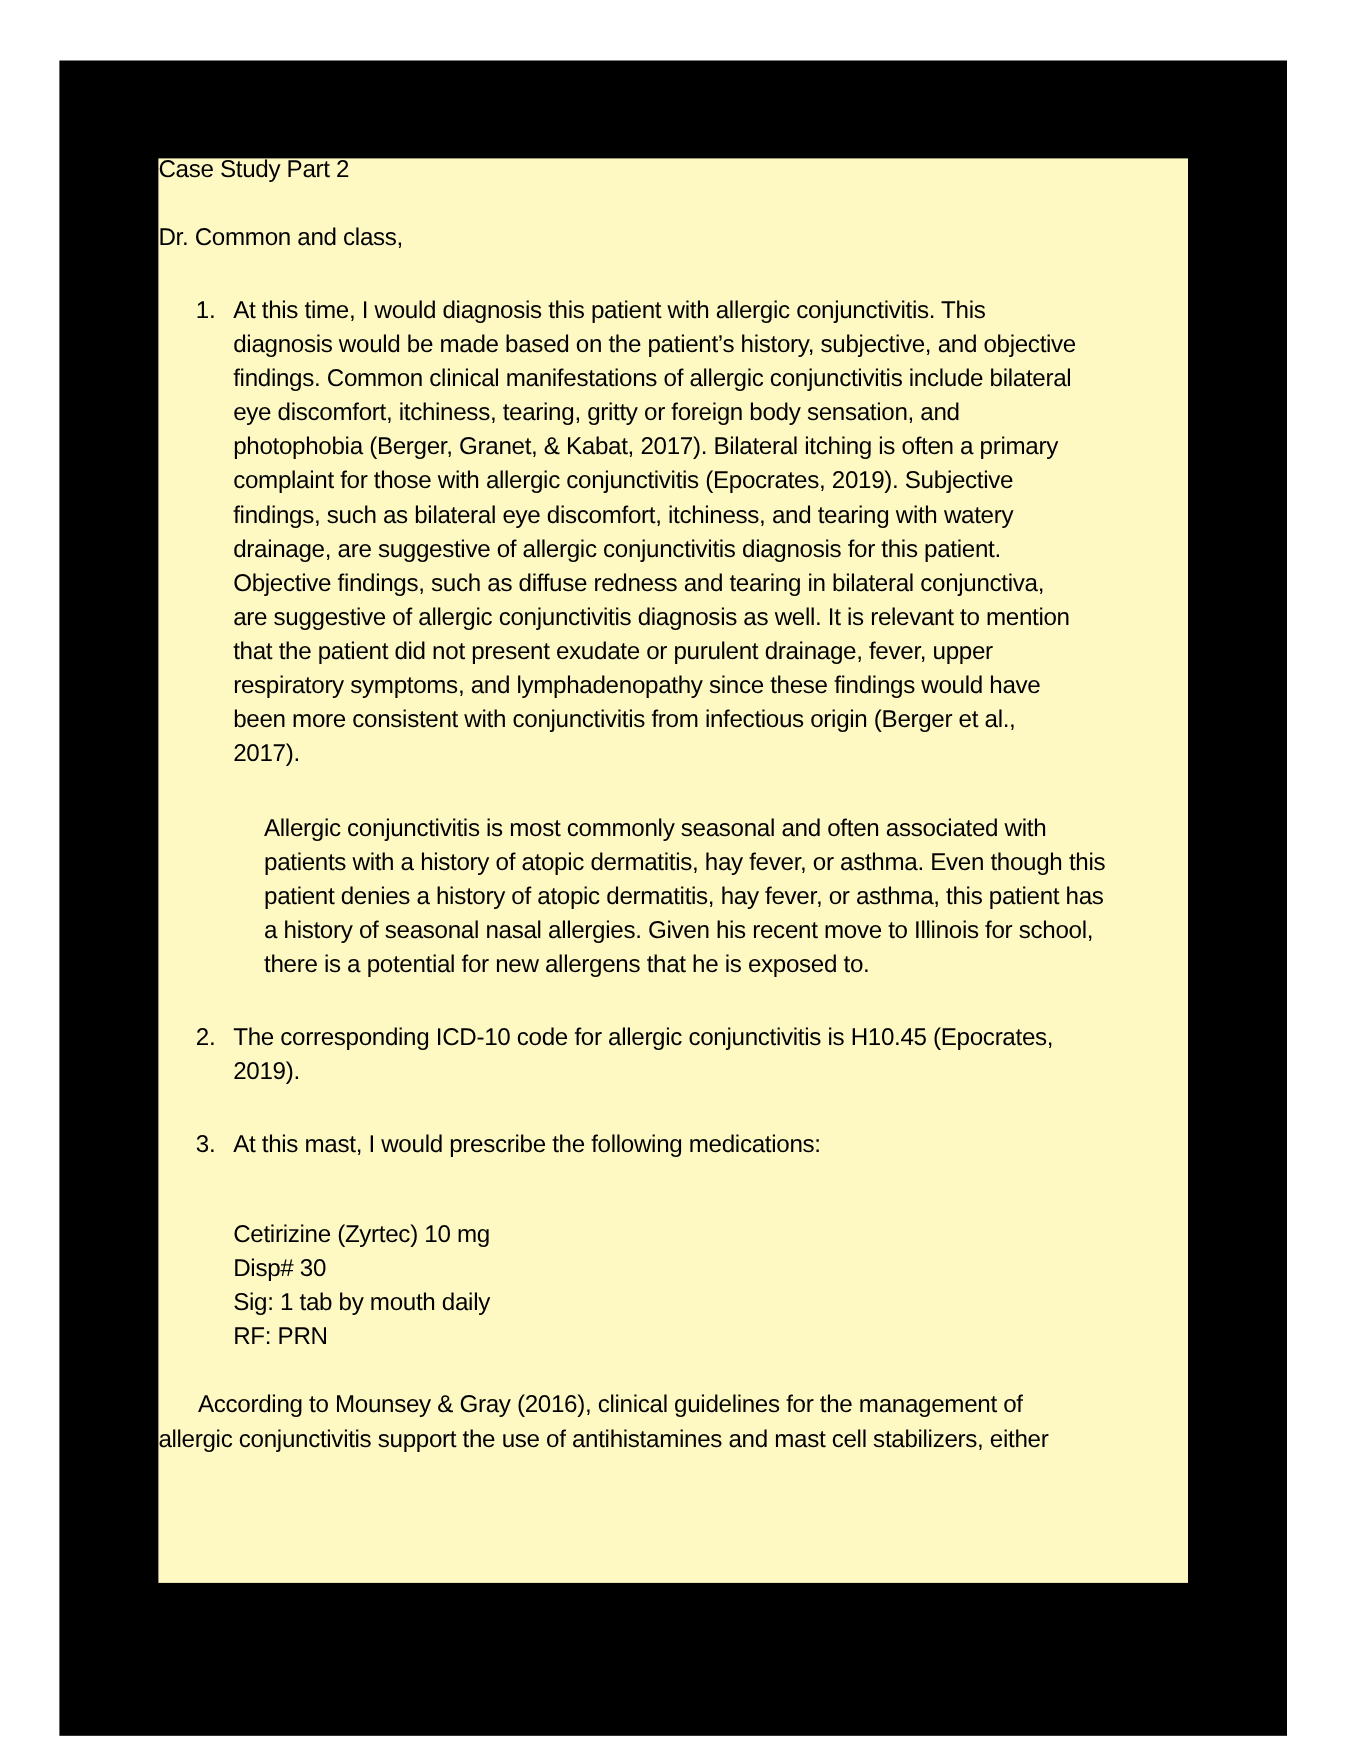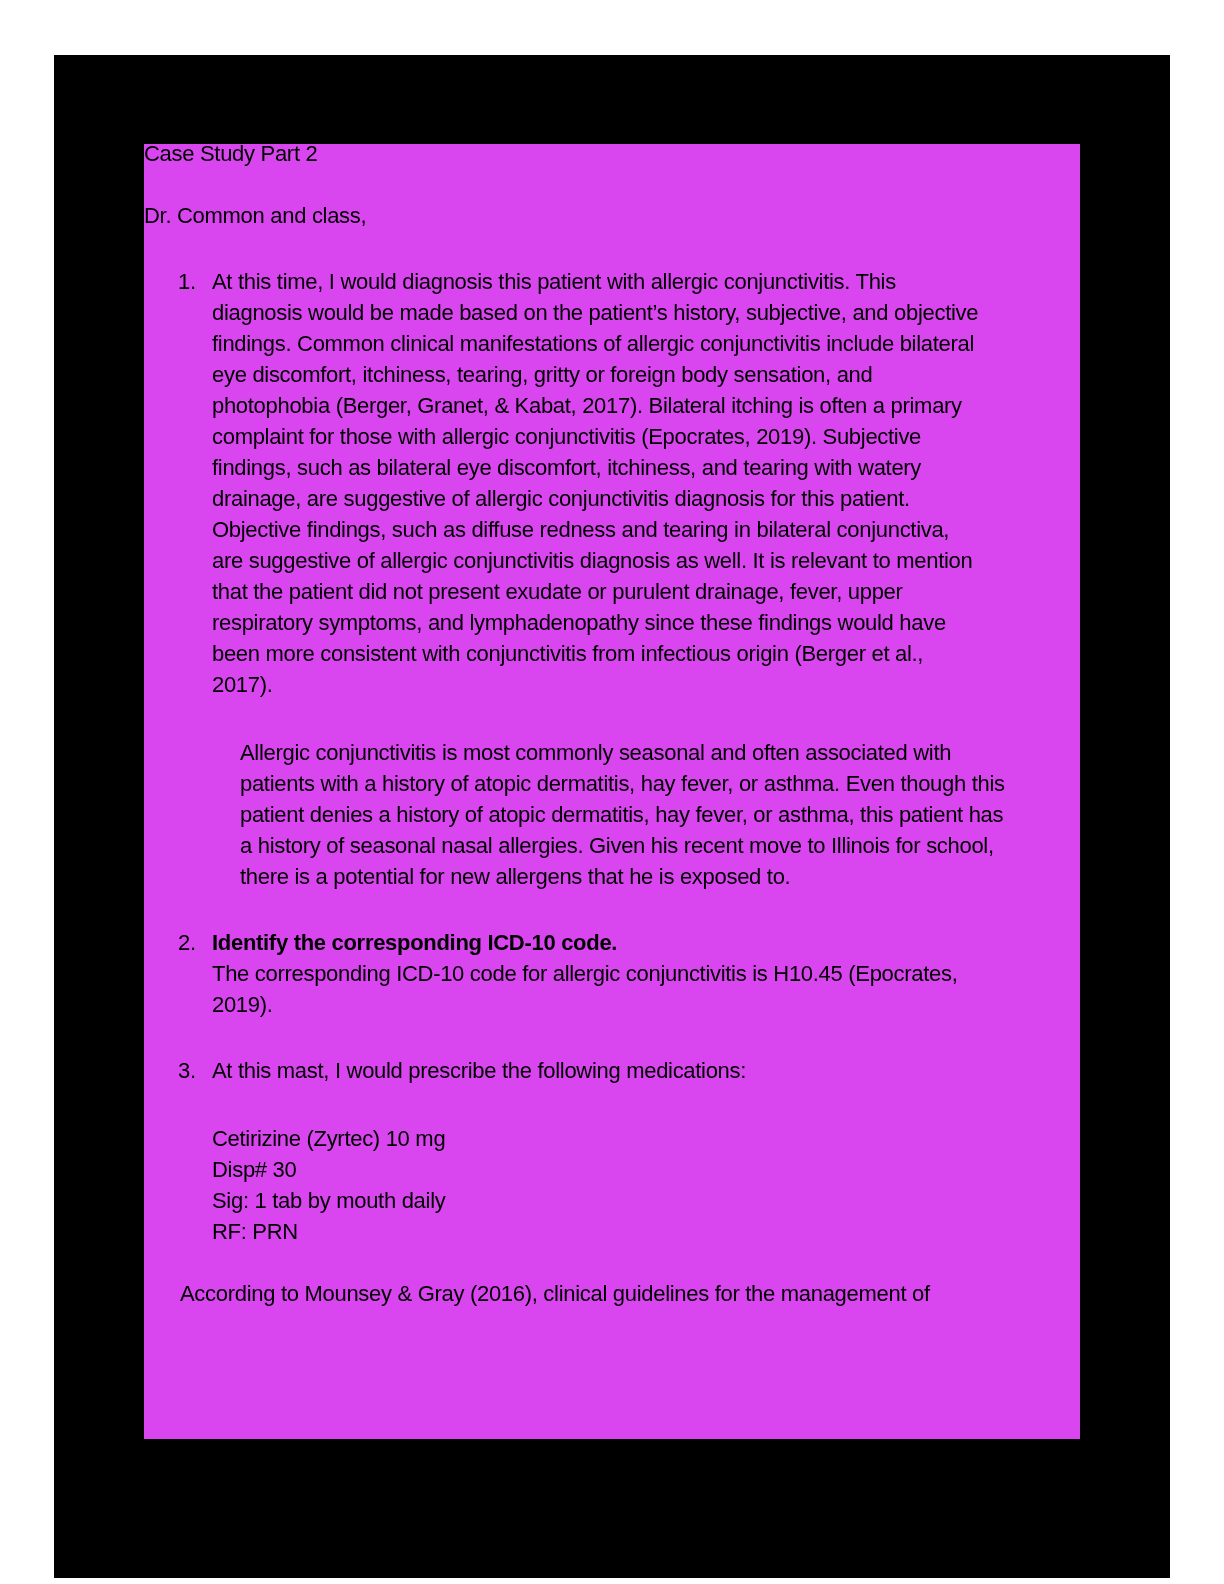--- a/index.html
+++ b/index.html
@@ -22,21 +22,21 @@
     width: 1116px;
     height: 1523px;
     background: #000000;
   }
   .page {
     position: absolute;
     left: 90px;
     top: 89px;
     width: 936px;
     height: 1295px;
-    background: #d946ef;
+    background: #fef9c3;
     overflow: hidden;
   }
   .content {
     margin-top: -6px;
     color: #000000;
     font-size: 22px;
     line-height: 31px;
     letter-spacing: -0.3px;
   }
   .pre { white-space: pre; }
@@ -48,21 +48,21 @@
     margin-top: 4px;
   }
   .num {
     position: absolute;
     left: 34px;
     top: 0;
   }
   .p2 { margin-top: 6px; margin-left: 28px; }
   .rx {
     margin-left: 68px;
-    margin-top: 6px;
+    margin-top: 20px;
   }
   .closing-indent { margin-left: 36px; }
 </style>
 </head>
 <body>
 
 <div class="canvas">
   <div class="frame">
     <div class="page">
       <div class="content">
@@ -93,21 +93,20 @@
 patients with a history of atopic dermatitis, hay fever, or asthma. Even though this
 patient denies a history of atopic dermatitis, hay fever, or asthma, this patient has
 a history of seasonal nasal allergies. Given his recent move to Illinois for school,
 there is a potential for new allergens that he is exposed to.</div>
         </div>
 
         <div class="spacer"></div>
 
         <div class="list-item">
           <span class="num">2.</span>
-          <div class="pre bold">Identify the corresponding ICD-10 code.</div>
           <div class="pre">The corresponding ICD-10 code for allergic conjunctivitis is H10.45 (Epocrates,
 2019).</div>
         </div>
 
         <div class="spacer"></div>
 
         <div class="list-item">
           <span class="num">3.</span>
           <div class="pre">At this mast, I would prescribe the following medications:</div>
         </div>
@@ -116,18 +115,19 @@
 
         <div class="pre rx">Cetirizine (Zyrtec) 10 mg
 Disp# 30
 Sig: 1 tab by mouth daily
 RF: PRN</div>
 
         <div class="spacer"></div>
 
         <div>
           <div class="pre closing-indent">According to Mounsey &amp; Gray (2016), clinical guidelines for the management of</div>
+          <div class="pre">allergic conjunctivitis support the use of antihistamines and mast cell stabilizers, either</div>
         </div>
 
       </div>
     </div>
   </div>
 </div>
 
 </body></html>

